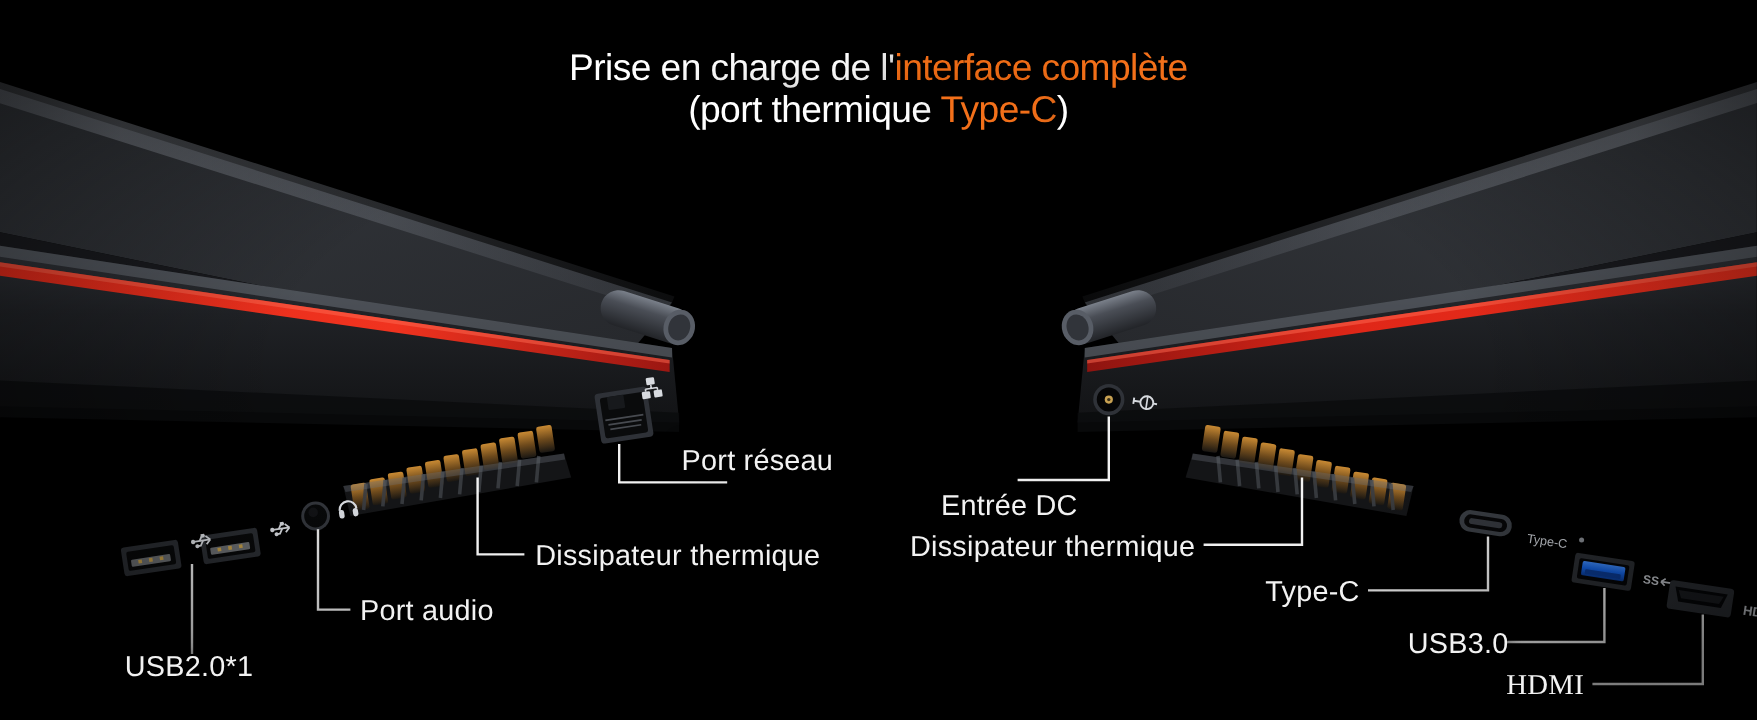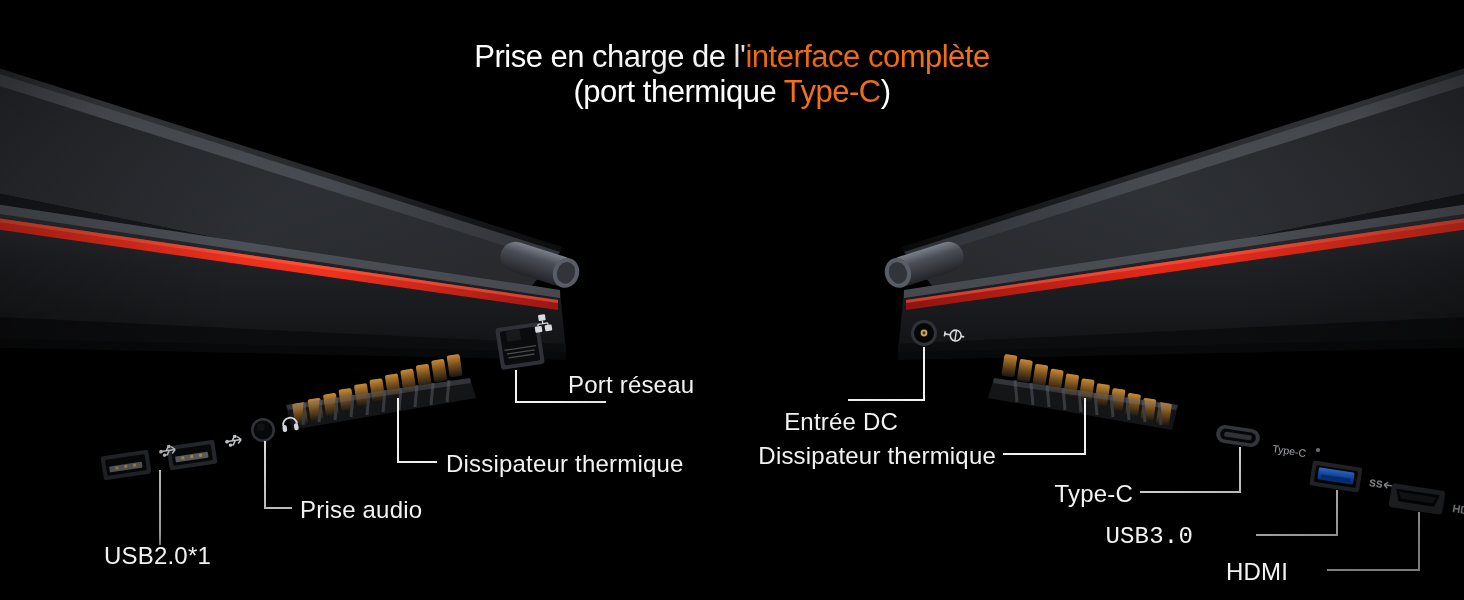--- a/index.html
+++ b/index.html
@@ -350,23 +350,23 @@
   <div class="heading">
     <span class="hline">
       <span>Prise en charge de l'</span><span class="hl">interface complète</span>
     </span>
     <span class="hline">
       <span>(port thermique </span><span class="hl">Type-C</span><span>)</span>
     </span>
   </div>
 
   <div class="label" style="left:104px;top:542px;">USB2.0*1</div>
-  <div class="label" style="left:300px;top:496px;">Prise audio</div>
+  <div class="label" style="left:300px;top:496px;">Port audio</div>
   <div class="label" style="left:446px;top:450px;">Dissipateur thermique</div>
   <div class="label" style="left:568px;top:371px;">Port réseau</div>
 
   <div class="label r" style="left:898px;top:381px;margin-top:27px;">Entrée DC</div>
   <div class="label r" style="left:996px;top:442px;">Dissipateur thermique</div>
   <div class="label r" style="left:1133px;top:480px;">Type-C</div>
-  <div class="label r" style="left:1193px;top:523px;font-family:Liberation Mono, monospace;">USB3.0</div>
-  <div class="label r" style="left:1288px;top:558px;">HDMI</div>
+  <div class="label r" style="left:1257px;top:523px;">USB3.0</div>
+  <div class="label r" style="left:1320px;top:558px;font-family:Liberation Serif, serif;">HDMI</div>
 
 </div>
 
 </body></html>

